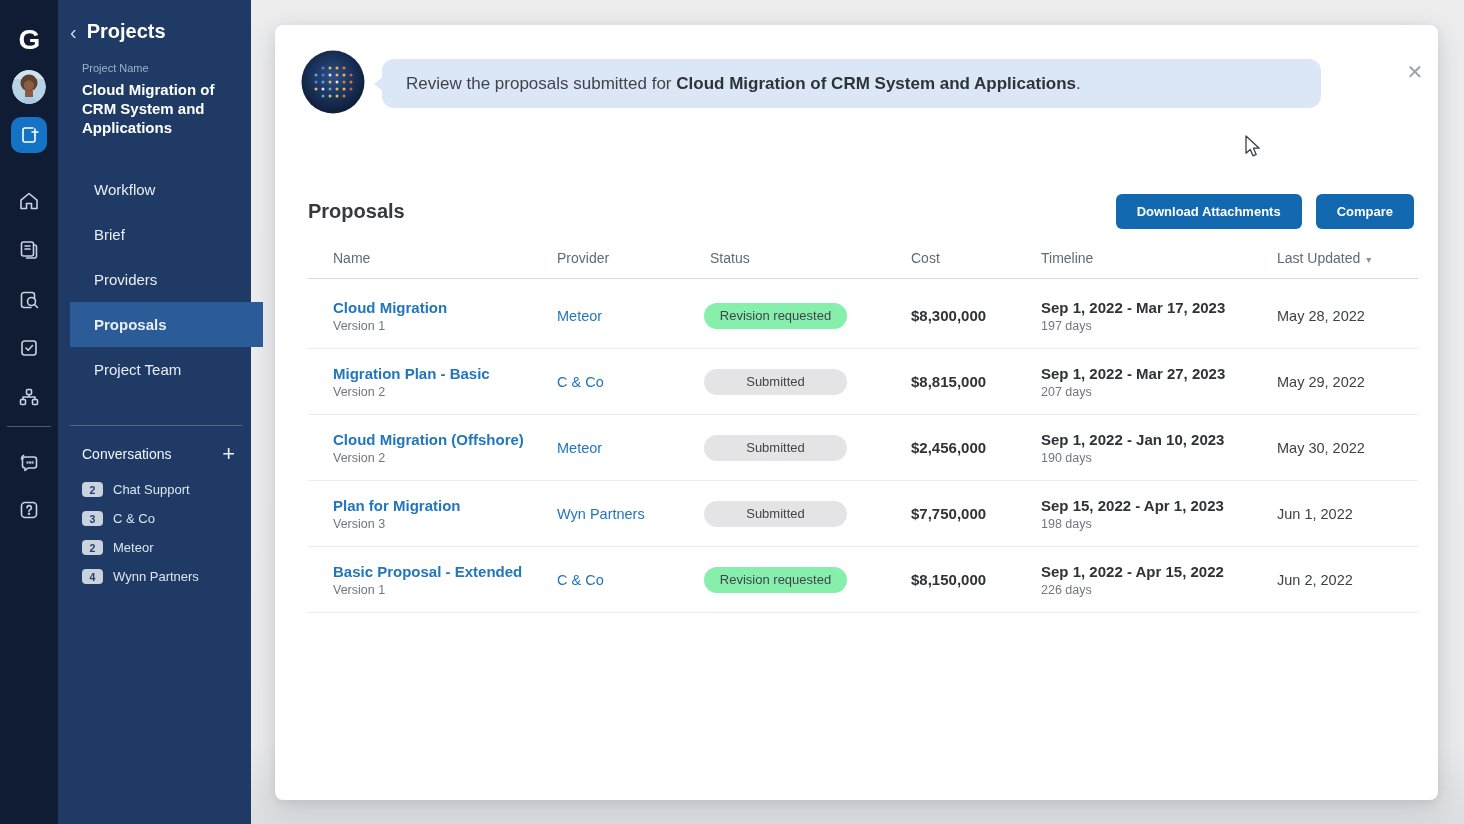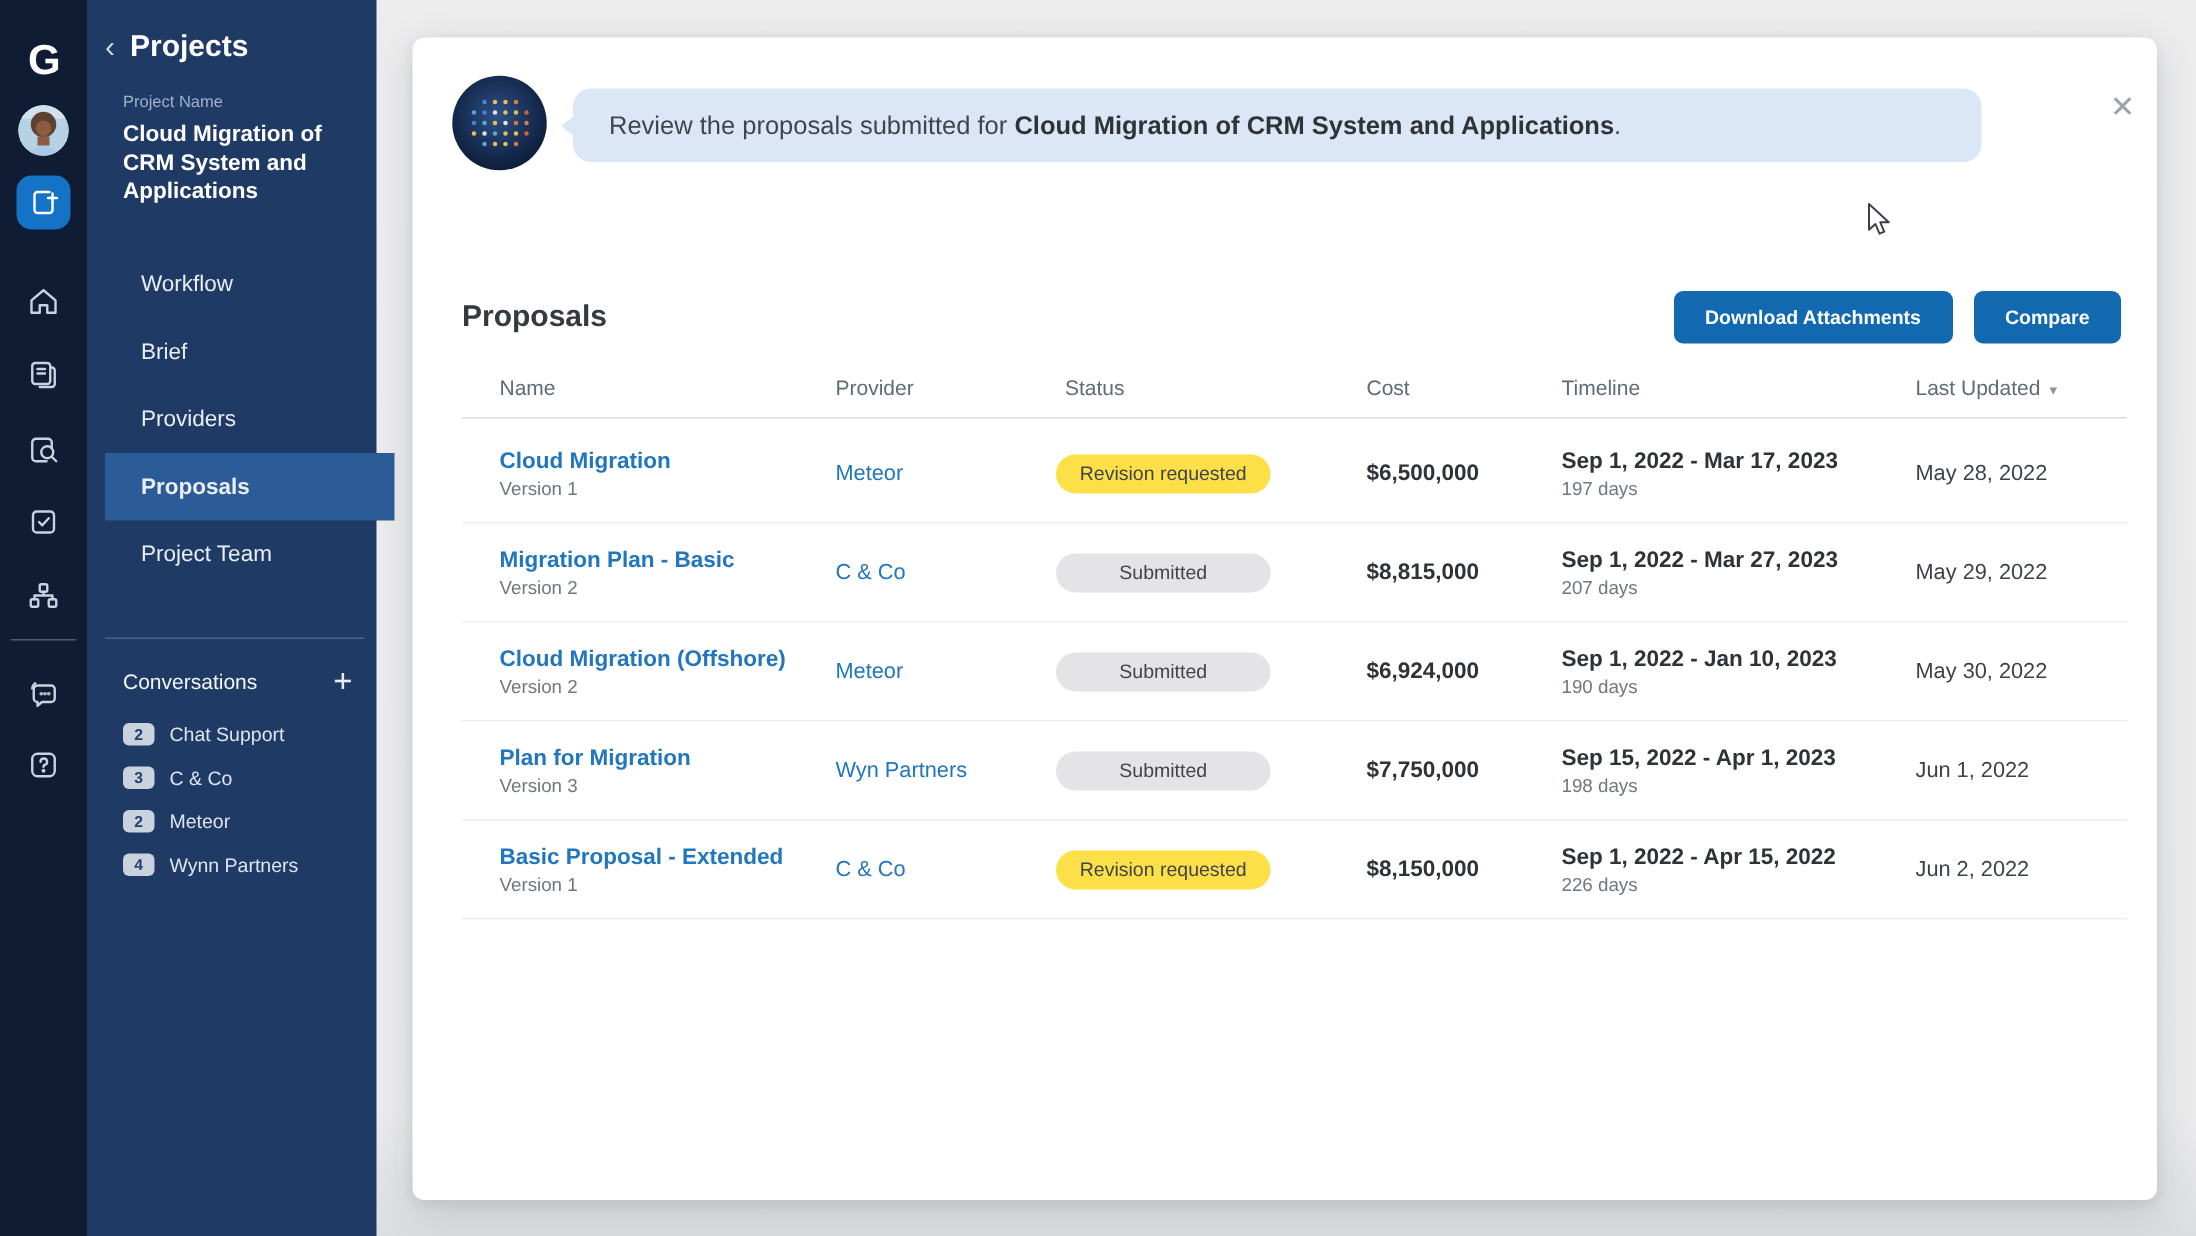--- a/index.html
+++ b/index.html
@@ -72,21 +72,21 @@
   .t-body { padding-top:4px; }
   .t-row { display:grid; grid-template-columns:249px 153px 201px 130px 236px 1fr; align-items:center; height:66px;
            border-bottom:1px solid #ebedef; cursor:pointer; }
   .c-name { padding-left:25px; }
   .link { color:#2176bd; text-decoration:none; }
   .name-link { display:block; font-size:15px; font-weight:700; }
   .version { font-size:12.5px; color:#6f7780; margin-top:3px; }
   .provider-link { font-size:14.5px; }
   .pill { width:143px; height:26px; margin-left:-6px; border-radius:13px; display:flex; align-items:center; justify-content:center;
           font-size:13px; color:#3f454b; }
-  .pill--revision { background:#fde047; }
+  .pill--revision { background:#86efac; }
   .pill--submitted { background:#e4e4e6; }
   .cost { font-size:15px; font-weight:700; color:#2e3338; }
   .tl-range { font-size:15px; font-weight:700; color:#2e3338; }
   .tl-days { font-size:12.5px; color:#6f7780; margin-top:3px; }
   .updated { font-size:14.5px; color:#3c4249; }
   .sort-icon { font-size:10px; color:#8a939c; margin-left:6px; }
 
   
   .cursor { position:absolute; left:993px; top:135px; z-index:9; pointer-events:none; }
 </style>
@@ -298,21 +298,21 @@
 
           <div class="t-row">
             <div class="c-name">
               <a class="link name-link" href="#">Cloud Migration</a>
               <div class="version">Version 1</div>
             </div>
             <div><a class="link provider-link" href="#">Meteor</a></div>
             <div>
                 <span class="pill pill--revision">Revision requested</span>
               </div>
-            <div class="cost">$6,500,000</div>
+            <div class="cost">$8,300,000</div>
             <div>
               <div class="tl-range">Sep 1, 2022 - Mar 17, 2023</div>
               <div class="tl-days">197 days</div>
             </div>
             <div class="updated">May 28, 2022</div>
           </div>
 
           <div class="t-row">
             <div class="c-name">
               <a class="link name-link" href="#">Migration Plan  - Basic</a>
@@ -332,21 +332,21 @@
 
           <div class="t-row">
             <div class="c-name">
               <a class="link name-link" href="#">Cloud Migration (Offshore)</a>
               <div class="version">Version 2</div>
             </div>
             <div><a class="link provider-link" href="#">Meteor</a></div>
             <div>
                 <span class="pill pill--submitted">Submitted</span>
               </div>
-            <div class="cost">$6,924,000</div>
+            <div class="cost">$2,456,000</div>
             <div>
               <div class="tl-range">Sep 1, 2022 - Jan 10, 2023</div>
               <div class="tl-days">190 days</div>
             </div>
             <div class="updated">May 30, 2022</div>
           </div>
 
           <div class="t-row">
             <div class="c-name">
               <a class="link name-link" href="#">Plan for Migration</a>

